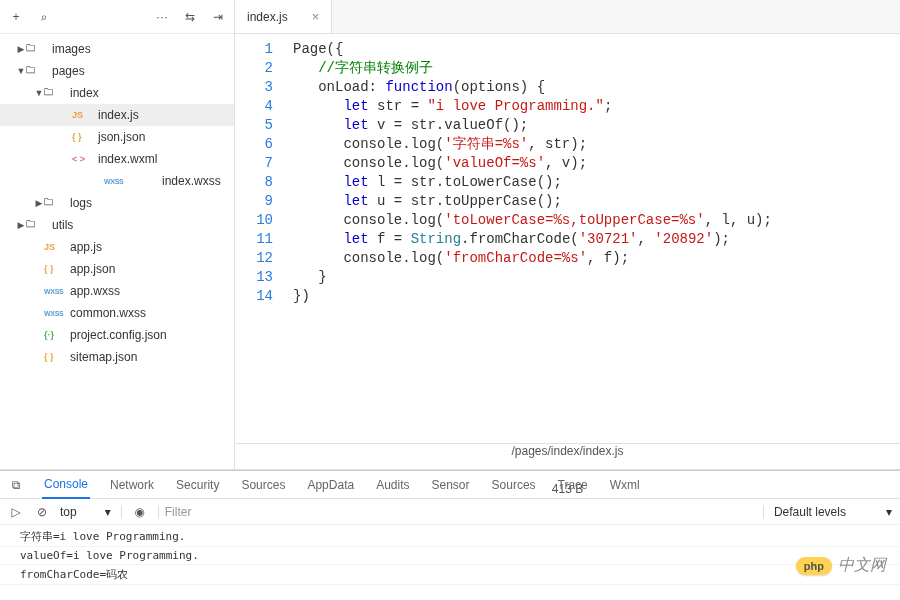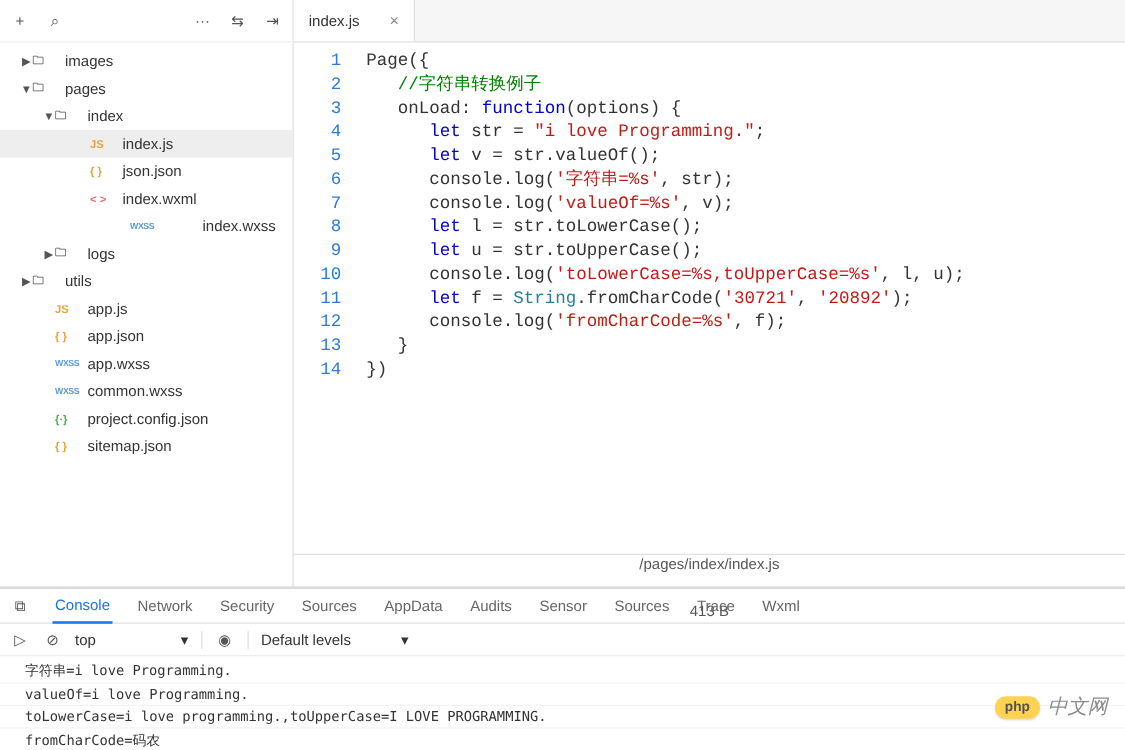--- a/index.html
+++ b/index.html
@@ -34,21 +34,21 @@
   .tok-str { color: #c41a16; }
   .tok-cmt { color: #008000; margin-top: 40px; }
   .tok-pl { color: #333; }
   .statusbar { height: 26px; border-top: 1px solid #e0e0e0; display: flex; align-items: center; padding: 0 12px; font-size: 12px; color: #555; gap: 24px; flex-direction: column; }
 
   .devtools { height: 130px; display: flex; flex-direction: column; border-top: 1px solid #ccc; font-size: 12px; }
   .dt-tabs { height: 28px; display: flex; align-items: center; padding: 0 8px; gap: 18px; border-bottom: 1px solid #e0e0e0; }
   .dt-tab { color: #666; cursor: pointer; padding: 6px 2px; }
   .dt-tab.active { color: #1a73e8; border-bottom: 2px solid #1a73e8; margin-bottom: -1px; }
   .dt-toolbar { height: 26px; display: flex; align-items: center; padding: 0 8px; gap: 10px; border-bottom: 1px solid #eee; color: #666; }
-  .dt-select { display: inline-flex; align-items: center; gap: 68px; color: #333; border-right: 1px solid #ddd; padding-right: 10px; }
+  .dt-select { display: inline-flex; align-items: center; gap: 28px; color: #333; border-right: 1px solid #ddd; padding-right: 10px; }
   .dt-filter { flex: 1; color: #999; padding: 0 6px; border-left: 1px solid #ddd;}
   .dt-levels { display: inline-flex; align-items: center; gap: 40px; color: #333; border-left: 1px solid #ddd; padding-left: 10px;}
   .console-body { flex: 1; overflow: auto; font-family: Consolas, monospace; font-size: 11px; padding: 2px 0; }
   .console-line { padding: 2px 20px; border-bottom: 1px solid #f3f3f3; color: #333; }
 
   .watermark { position: fixed; right: 14px; bottom: 24px; display: flex; align-items: center; gap: 6px; opacity: 0.85; pointer-events: none; }
   .wm-badge { background: #ffcc33; color: #333; font-weight: bold; font-size: 11px; padding: 3px 8px; border-radius: 10px; box-shadow: 0 1px 2px rgba(0,0,0,0.2);}
   .wm-text { color: #777; font-size: 16px; font-style: italic; }
 </style>
 </head>
@@ -191,29 +191,29 @@
       <span class="dt-tab">Wxml</span>
     </div>
   <div class="dt-toolbar">
     <span class="tb-icon">▷</span>
     <span class="tb-icon">⊘</span>
     <span class="dt-select">
       <span>top</span>
       <span>▾</span>
     </span>
     <span class="tb-icon">◉</span>
+    <span class="dt-filter">Filter</span>
     <span class="dt-levels">
       <span>Default levels</span>
       <span>▾</span>
     </span>
   </div>
   <div class="console-body" id="console-body">
       <div class="console-line">字符串=i love Programming.</div>
       <div class="console-line">valueOf=i love Programming.</div>
-      <div class="console-line">toLowerCase=i love programming.,toUpperCase=I LOVE PROGRAMMING.</div>
       <div class="console-line">fromCharCode=码农</div>
     </div>
 </div>
 
 <div class="watermark">
   <span class="wm-badge">php</span>
   <span class="wm-text">中文网</span>
 </div>
 
 </body></html>

